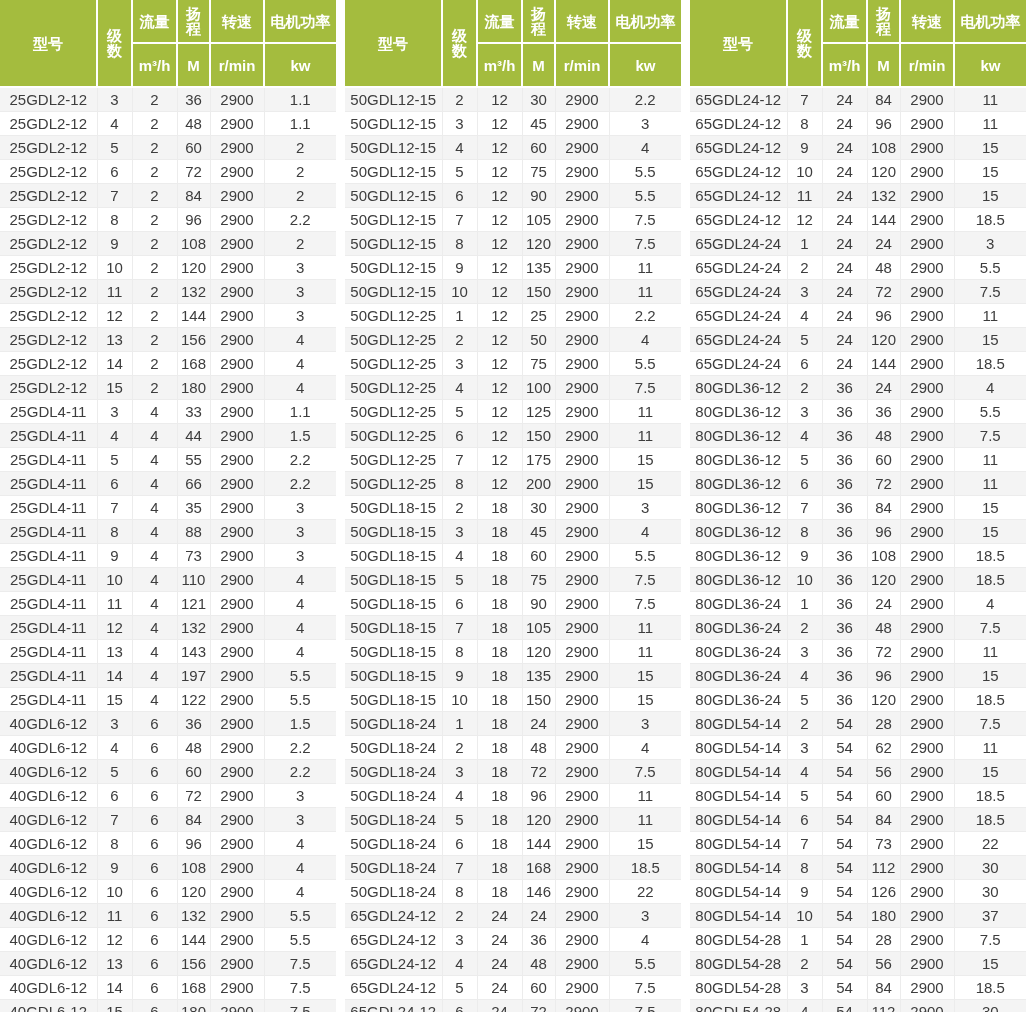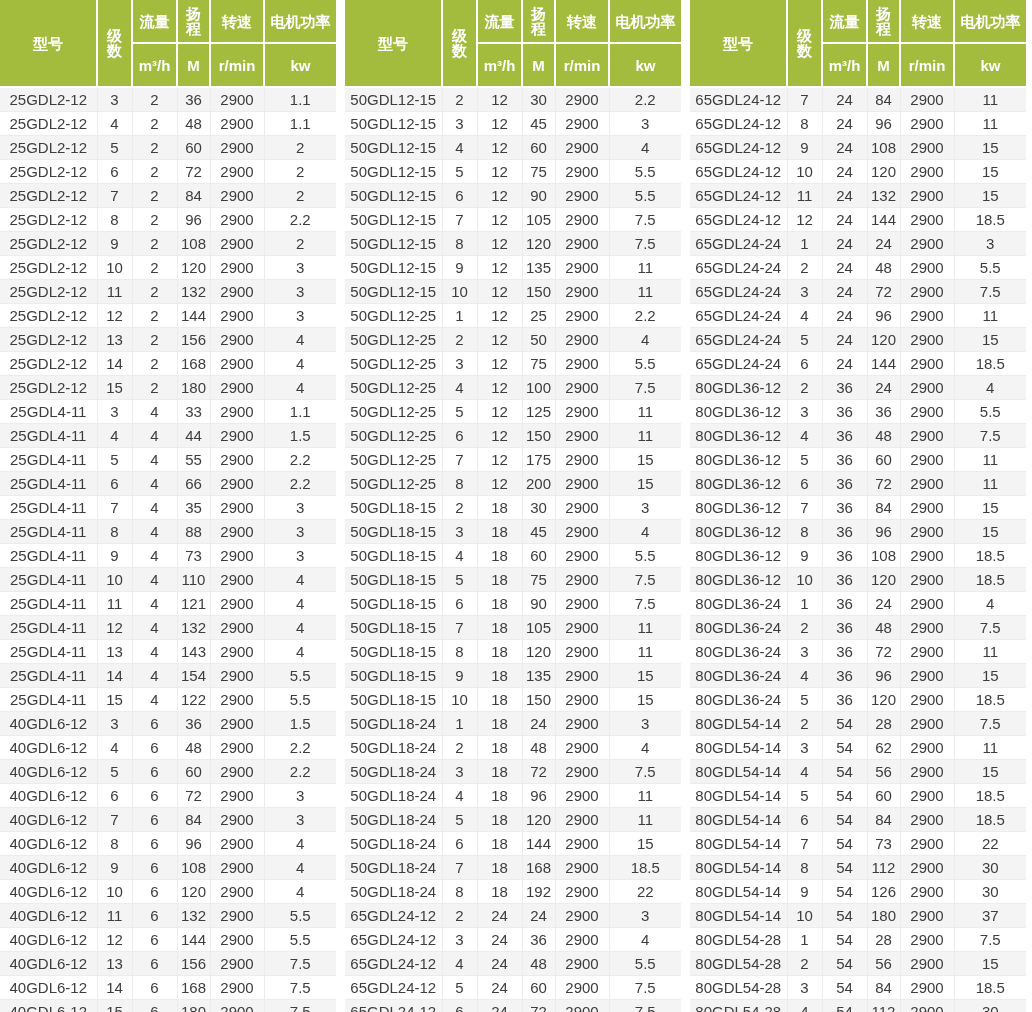--- a/index.html
+++ b/index.html
@@ -281,21 +281,21 @@
             <td>13</td>
             <td>4</td>
             <td>143</td>
             <td>2900</td>
             <td>4</td>
           </tr>
           <tr>
             <td>25GDL4-11</td>
             <td>14</td>
             <td>4</td>
-            <td>154</td>
+            <td>197</td>
             <td>2900</td>
             <td>5.5</td>
           </tr>
           <tr>
             <td>25GDL4-11</td>
             <td>15</td>
             <td>4</td>
             <td>122</td>
             <td>2900</td>
             <td>5.5</td>
@@ -694,21 +694,21 @@
             <td>7</td>
             <td>18</td>
             <td>168</td>
             <td>2900</td>
             <td>18.5</td>
           </tr>
           <tr>
             <td>50GDL18-24</td>
             <td>8</td>
             <td>18</td>
-            <td>192</td>
+            <td>146</td>
             <td>2900</td>
             <td>22</td>
           </tr>
           <tr>
             <td>65GDL24-12</td>
             <td>2</td>
             <td>24</td>
             <td>24</td>
             <td>2900</td>
             <td>3</td>

